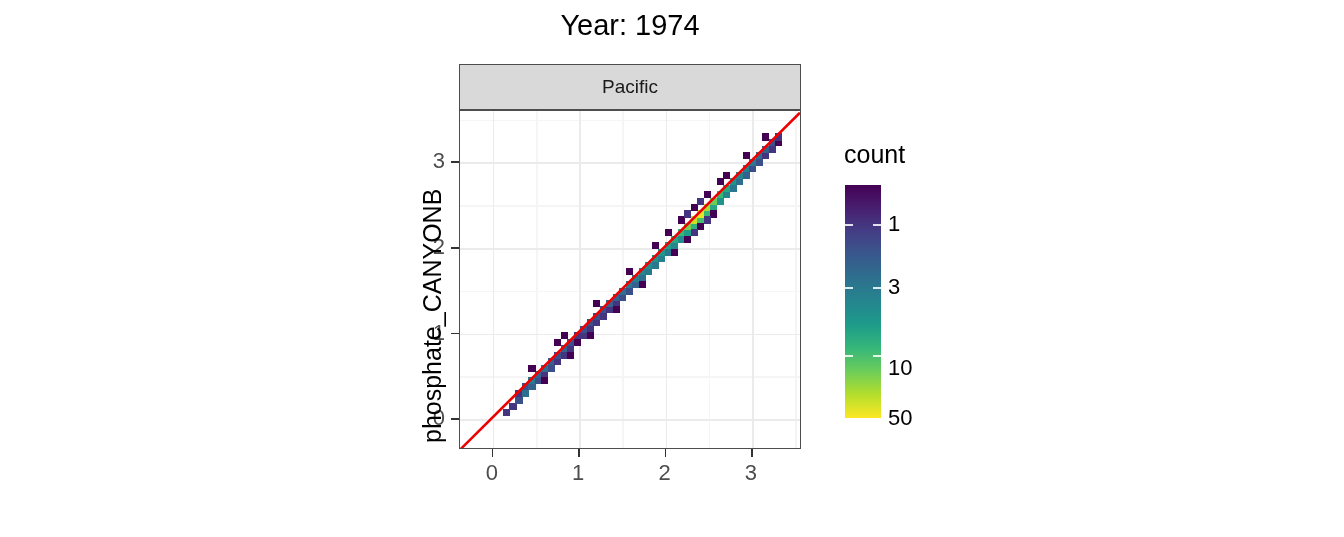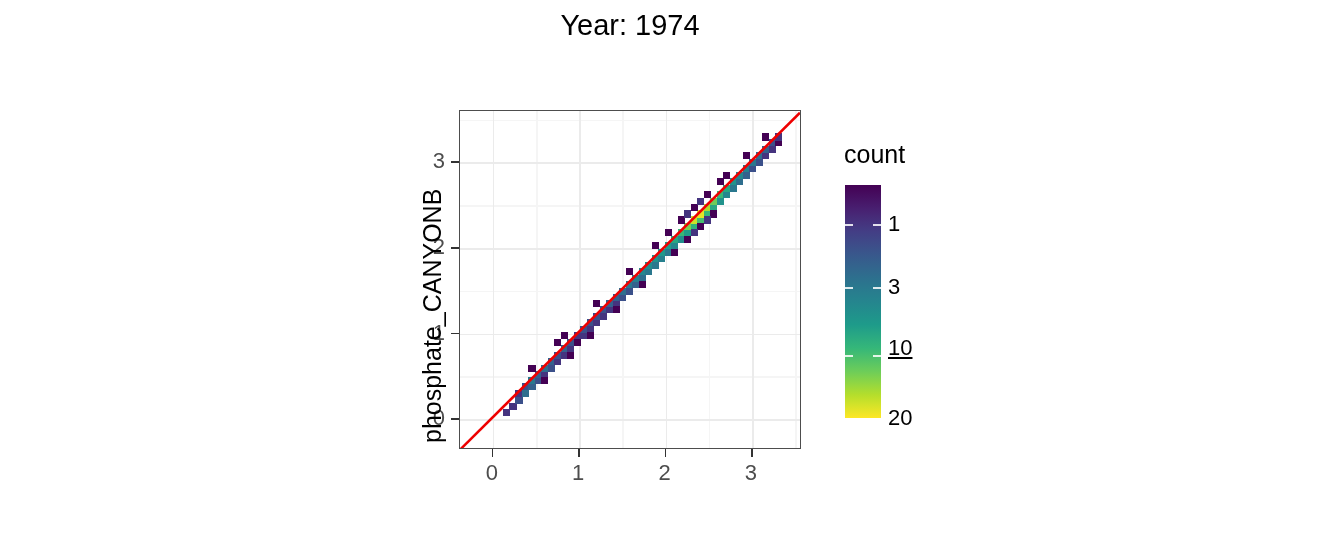--- a/index.html
+++ b/index.html
@@ -200,20 +200,23 @@
     white-space: nowrap;
   }
 </style>
 </head>
 <body>
 
 <div id="plot-root">
 
   <div id="chart-title">Year: 1974</div>
 
+  <div id="facet-strip">
+    <div id="facet-strip-label">Pacific</div>
+  </div>
 
   <div id="panel">
     <div id="panel-inner">
       <div id="grid-layer">
           <div class="gridline-minor vert" style="left: 76px;"></div>
           <div class="gridline-minor horz" style="top: 265.379px;"></div>
           <div class="gridline-minor vert" style="left: 162.364px;"></div>
           <div class="gridline-minor horz" style="top: 179.773px;"></div>
           <div class="gridline-minor vert" style="left: 248.727px;"></div>
           <div class="gridline-minor horz" style="top: 94.1667px;"></div>
@@ -369,24 +372,24 @@
     </div>
 
   <div id="y-axis-title">phosphate_CANYONB</div>
 
   <div id="legend">
     <div id="legend-title">count</div>
     <div id="legend-bar" style="background: linear-gradient(to top, rgb(253, 231, 37) 0%, rgb(216, 227, 41) 5%, rgb(180, 222, 44) 10%, rgb(144, 214, 67) 15%, rgb(109, 205, 89) 20%, rgb(81, 194, 105) 25%, rgb(53, 183, 121) 30%, rgb(42, 169, 130) 35%, rgb(30, 155, 138) 40%, rgb(33, 144, 140) 45%, rgb(37, 133, 142) 50%, rgb(41, 123, 142) 55%, rgb(45, 112, 142) 60%, rgb(51, 100, 141) 65%, rgb(56, 88, 140) 70%, rgb(62, 75, 137) 75%, rgb(67, 62, 133) 80%, rgb(70, 47, 123) 85%, rgb(72, 31, 112) 90%, rgb(70, 16, 98) 95%, rgb(68, 1, 84) 100%);"></div>
     <div id="legend-labels">
         <div class="legend-tick left" style="top: 278px;"></div>
         <div class="legend-tick right" style="top: 278px;"></div>
-        <div class="legend-label" style="top: 278px;">20</div>
+        <div class="legend-label" style="top: 278px;">50</div>
         <div class="legend-tick left" style="top: 215.48px;"></div>
         <div class="legend-tick right" style="top: 215.48px;"></div>
-        <div class="legend-label" style="top: 208px; text-decoration: underline;">10</div>
+        <div class="legend-label" style="top: 228px;">10</div>
         <div class="legend-tick left" style="top: 146.965px;"></div>
         <div class="legend-tick right" style="top: 146.965px;"></div>
         <div class="legend-label" style="top: 146.965px;">3</div>
         <div class="legend-tick left" style="top: 84.4455px;"></div>
         <div class="legend-tick right" style="top: 84.4455px;"></div>
         <div class="legend-label" style="top: 84.4455px;">1</div>
       </div>
   </div>
 
 </div>

